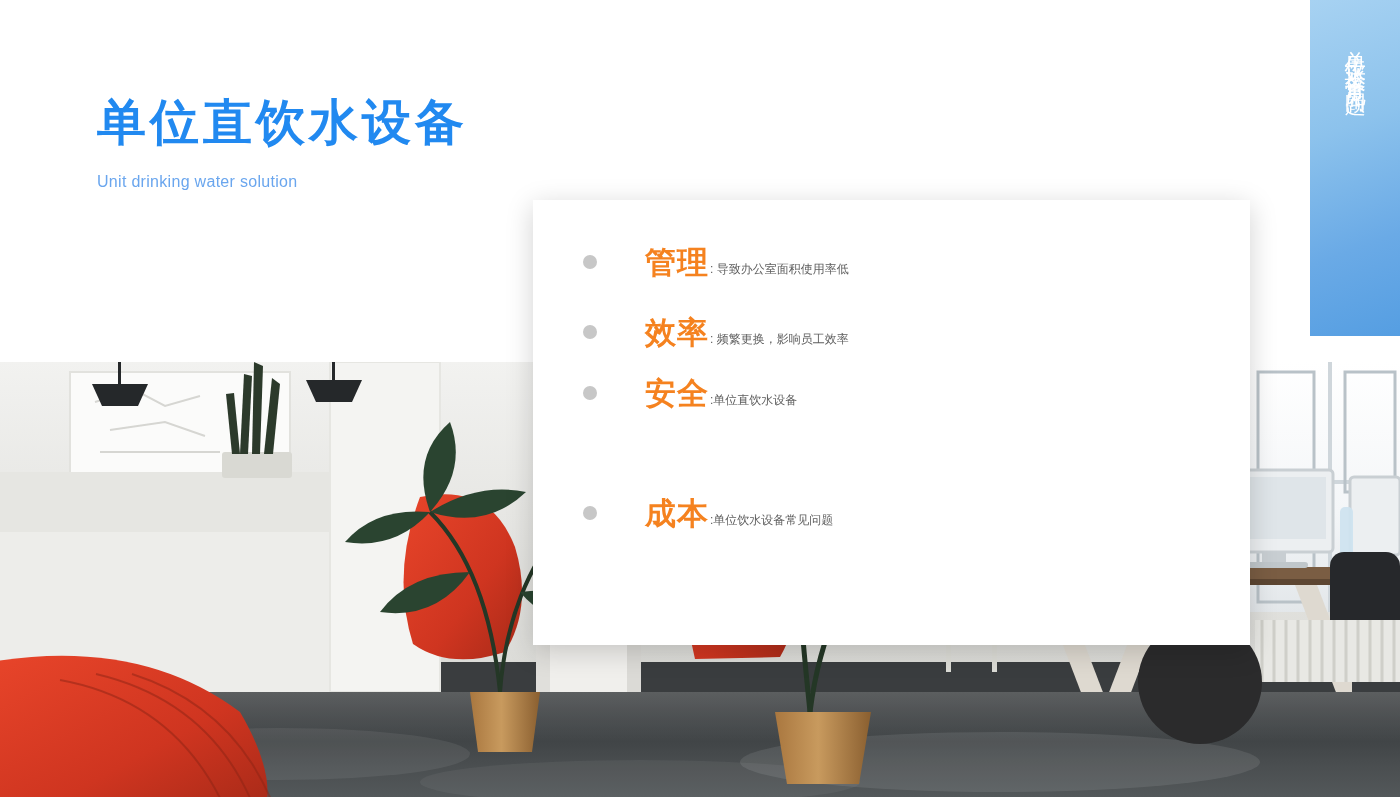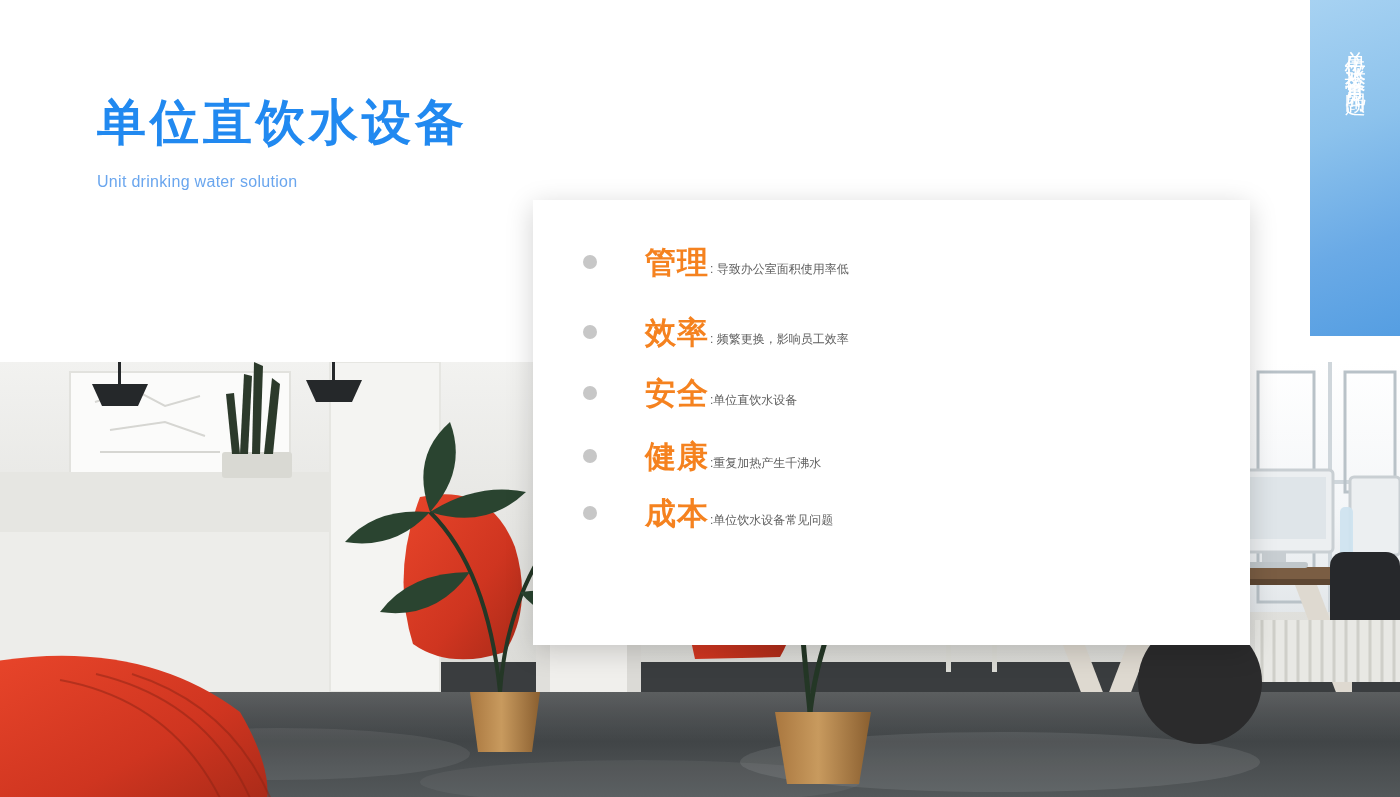--- a/index.html
+++ b/index.html
@@ -301,25 +301,20 @@
         <span class="label">效率</span>
         <span class="desc">: 频繁更换，影响员工效率</span>
       </div>
 
       <div class="bullet-row r2">
         <span class="dot"></span>
         <span class="label">安全</span>
         <span class="desc">:单位直饮水设备</span>
       </div>
 
-      <div class="bullet-row r3">
-        <span class="dot"></span>
-        <span class="label">健康</span>
-        <span class="desc">:重复加热产生千沸水</span>
-      </div>
 
       <div class="bullet-row r4">
         <span class="dot"></span>
         <span class="label">成本</span>
         <span class="desc">:单位饮水设备常见问题</span>
       </div>
 
     </div>
   </div>
 

